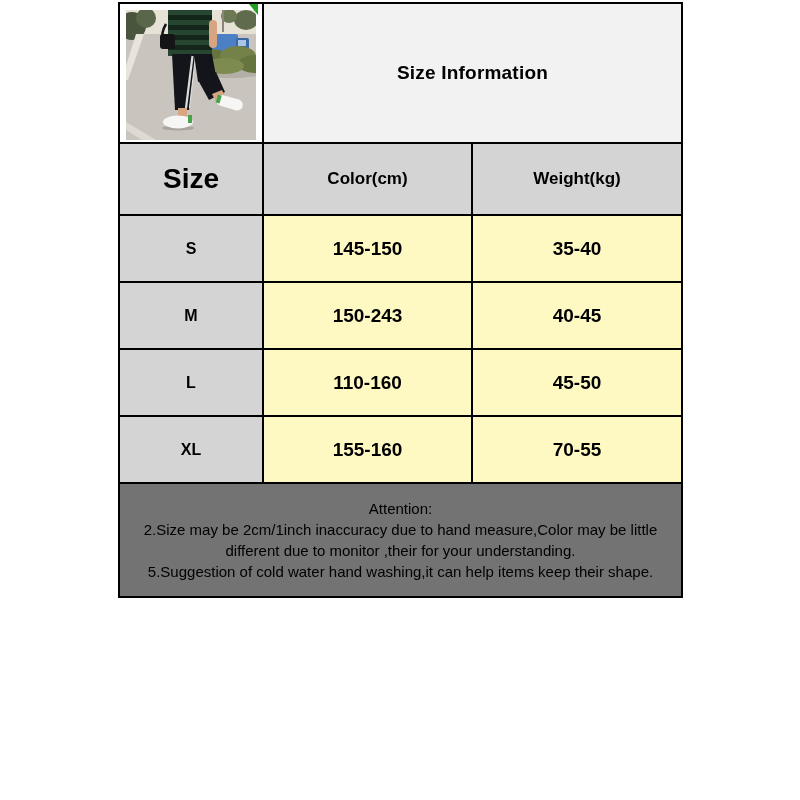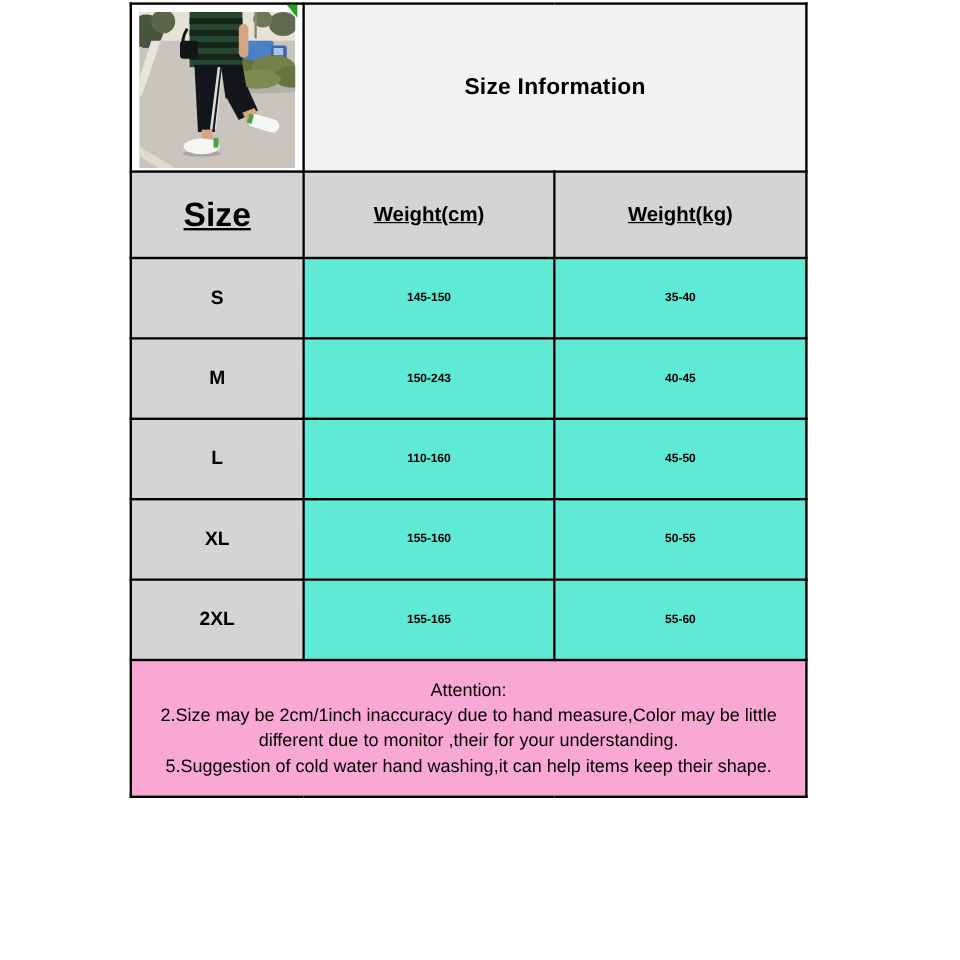--- a/index.html
+++ b/index.html
@@ -1,42 +1,42 @@
 <!DOCTYPE html>
 <html><head>
 <meta charset="utf-8">
 <style>
   html,body{margin:0;padding:0;}
   body{
     width:800px;height:800px;background:#ffffff;position:relative;
     font-family:"Liberation Sans",sans-serif;color:#000;
   }
-  .sheet{position:absolute;left:108px;top:2px;}
+  .sheet{position:absolute;left:118px;top:2px;}
   table.size-sheet{
     border-collapse:collapse;table-layout:fixed;width:563px;
     border:2px solid #000;
   }
   table.size-sheet td{
     border:2px solid #000;text-align:center;vertical-align:middle;padding:0;
     overflow:hidden;
   }
   col.c1{width:144px;} col.c2{width:209px;} col.c3{width:210px;}
   
   td.photo-cell{height:138px;background:#ffffff;}
   td.title-cell{background:#f2f2f2;font-size:19px;font-weight:bold;letter-spacing:0.2px;}
   
-  td.hdr{background:#d4d4d4;font-weight:bold;height:70px;text-decoration:underline;}
+  td.hdr{background:#d4d4d4;font-weight:bold;height:70px;}
   td.hdr-size{font-size:28px;}
   td.hdr-col{font-size:17px;}
   
   td.label-cell{background:#d4d4d4;font-weight:bold;font-size:16px;height:65px;}
-  td.data-cell{background:#5eead4;font-weight:bold;font-size:10px;}
+  td.data-cell{background:#fef9c3;font-weight:bold;font-size:19px;}
   
   td.attention-cell{
-    height:112px;background:#f9a8d4;text-align:left;vertical-align:top;
+    height:112px;background:#737373;text-align:left;vertical-align:top;
     font-size:15px;line-height:21px;padding:4px 6px;font-weight:normal;
   }
   .photo-wrap{width:130px;height:130px;margin:4px auto 0 auto;background:#fff;}
   .corner-marker{position:absolute;left:131px;top:2px;width:9px;height:11px;}
 </style>
 </head>
 <body>
 
 <div class="sheet">
   <table class="size-sheet">
@@ -93,21 +93,21 @@
           </svg>
         </div>
       </td>
       <td class="title-cell" colspan="2">
         <span>Size Information</span>
       </td>
     </tr>
 
     <tr>
       <td class="hdr hdr-size">Size</td>
-      <td class="hdr hdr-col">Weight(cm)</td>
+      <td class="hdr hdr-col">Color(cm)</td>
       <td class="hdr hdr-col">Weight(kg)</td>
     </tr>
 
     <tr>
       <td class="label-cell">S</td>
       <td class="data-cell">145-150</td>
       <td class="data-cell">35-40</td>
     </tr>
     <tr>
       <td class="label-cell">M</td>
@@ -115,26 +115,21 @@
       <td class="data-cell">40-45</td>
     </tr>
     <tr>
       <td class="label-cell">L</td>
       <td class="data-cell">110-160</td>
       <td class="data-cell">45-50</td>
     </tr>
     <tr>
       <td class="label-cell">XL</td>
       <td class="data-cell">155-160</td>
-      <td class="data-cell">50-55</td>
-    </tr>
-    <tr>
-      <td class="label-cell">2XL</td>
-      <td class="data-cell">155-165</td>
-      <td class="data-cell">55-60</td>
+      <td class="data-cell">70-55</td>
     </tr>
 
     <tr>
       <td class="attention-cell" colspan="3">
         <div>Attention:</div>
         <div>2.Size may be 2cm/1inch inaccuracy due to hand measure,Color may be little</div>
         <div>different due to monitor ,their for your understanding.</div>
         <div>5.Suggestion of cold water hand washing,it can help items keep their shape.</div>
       </td>
     </tr>

